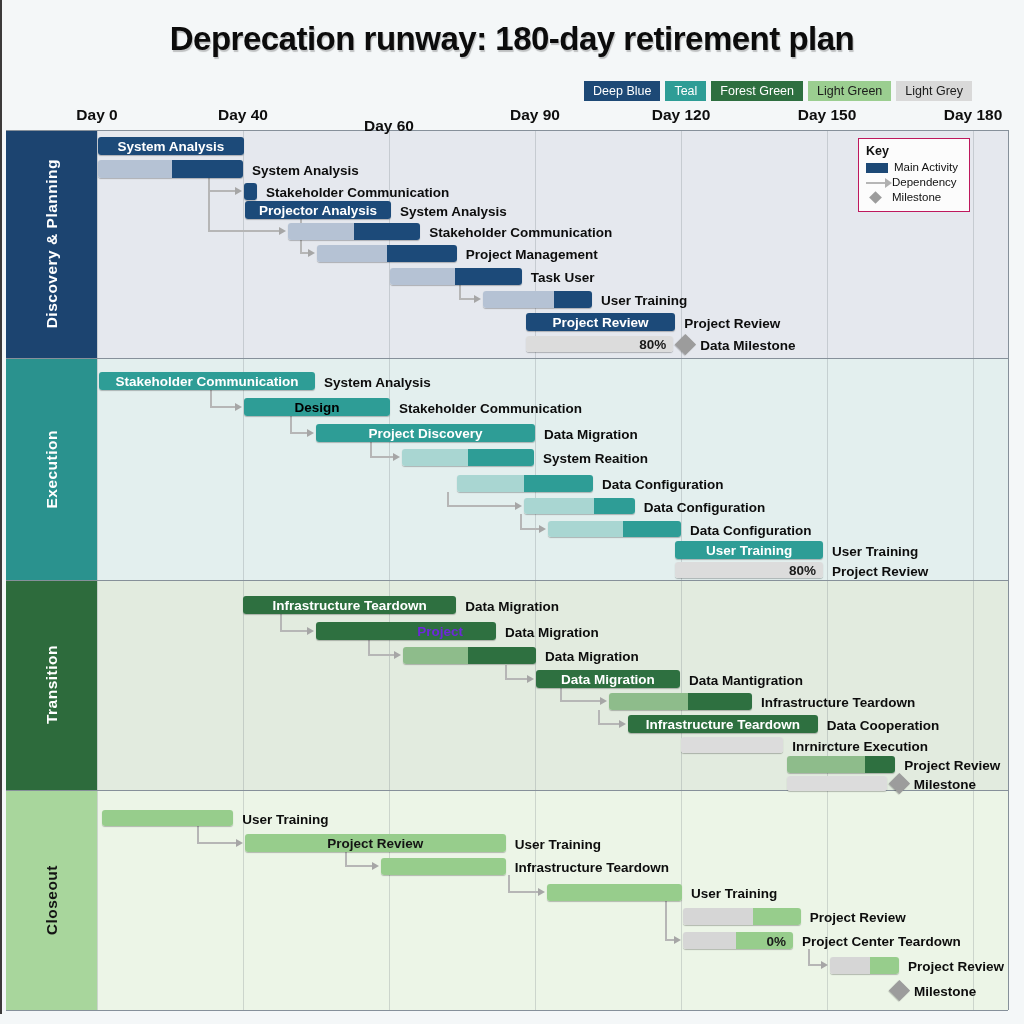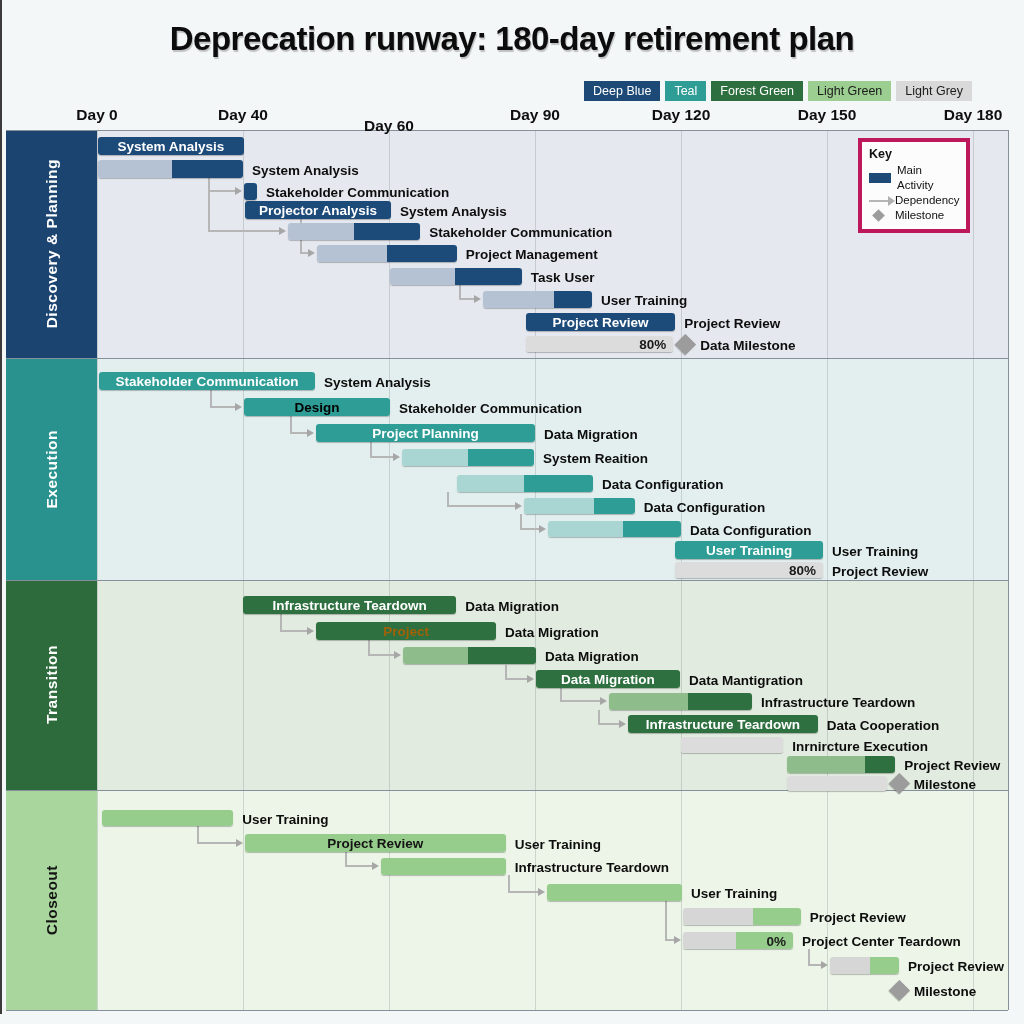--- a/index.html
+++ b/index.html
@@ -32,21 +32,21 @@
   .bar-label{position:absolute;left:0;top:0;width:100%;height:100%;display:flex;align-items:center;justify-content:center;
        font-size:13.5px;font-weight:600;white-space:nowrap;}
   .pct{position:absolute;font-size:13.5px;font-weight:600;white-space:nowrap;}
   .right-label{position:absolute;font-size:13.5px;font-weight:600;color:#0d0d0d;white-space:nowrap;transform:translateY(-50%);}
   .diamond{position:absolute;background:#9c9c9c;transform:rotate(45deg);box-shadow:0 1px 1px rgba(0,0,0,0.25);}
   .dep-v{position:absolute;width:2px;background:#b6b6b6;}
   .dep-h{position:absolute;height:2px;background:#b6b6b6;}
   .dep-a{position:absolute;width:0;height:0;border-left:7px solid #a6a6a6;border-top:4.5px solid transparent;border-bottom:4.5px solid transparent;}
   .keybox{
     position:absolute;left:858px;top:138px;width:112px;padding:5px 7px 6px 7px;
-    background:#fcfcfc;border:4px solid #be185d;box-sizing:border-box;
+    background:#fcfcfc;border:1px solid #be185d;box-sizing:border-box;
   }
   .key-title{font-size:12.5px;font-weight:bold;margin-bottom:2px;}
   .key-row{display:flex;align-items:center;gap:6px;font-size:11.5px;line-height:15px;}
   .key-swatch{width:22px;height:10px;background:#1d4976;flex:0 0 auto;}
   .key-arrow{width:20px;height:2px;background:#b6b6b6;position:relative;flex:0 0 auto;}
   .key-arrow::after{content:"";position:absolute;right:-6px;top:-4px;border-left:7px solid #b0b0b0;border-top:5px solid transparent;border-bottom:5px solid transparent;}
   .key-diamond{width:9px;height:9px;background:#9c9c9c;transform:rotate(45deg);margin:0 6px 0 5px;flex:0 0 auto;}
 </style>
 </head>
 <body>
@@ -194,21 +194,21 @@
       <div class="bar-label" style="color: rgb(255, 255, 255);">Stakeholder Communication</div>
     </div>
     <div class="right-label" style="left: 324.027px; top: 381.5px;">System Analysis</div>
     <div class="bar" style="left: 243.973px; top: 398px; width: 146px; height: 18px;">
       <div class="seg" style="width: 146px; background: rgb(46, 157, 150);"></div>
       <div class="bar-label" style="color: #000000;">Design</div>
     </div>
     <div class="right-label" style="left: 398.973px; top: 407.5px;">Stakeholder Communication</div>
     <div class="bar" style="left: 316px; top: 424px; width: 219px; height: 18px;">
       <div class="seg" style="width: 219px; background: rgb(46, 157, 150);"></div>
-      <div class="bar-label" style="color: rgb(255, 255, 255);">Project Planning</div>
+      <div class="bar-label" style="color: rgb(255, 255, 255);">Project Discovery</div>
     </div>
     <div class="right-label" style="left: 544px; top: 433.5px;">Data Migration</div>
     <div class="bar" style="left: 402.14px; top: 449px; width: 131.887px; height: 17px;">
       <div class="seg" style="width: 65.7px; background: rgb(169, 214, 210);"></div>
       <div class="seg" style="width: 66.1867px; background: rgb(46, 157, 150);"></div>
     </div>
     <div class="right-label" style="left: 543.027px; top: 458px;">System Reaition</div>
     <div class="bar" style="left: 457.133px; top: 475px; width: 135.78px; height: 17px;">
       <div class="seg" style="width: 66.6733px; background: rgb(169, 214, 210);"></div>
       <div class="seg" style="width: 69.1067px; background: rgb(46, 157, 150);"></div>
@@ -234,21 +234,21 @@
     </div>
     <div class="pct" style="top: 570px; color: rgb(26, 26, 26); transform: translateY(-50%); left: 0px; white-space: nowrap; width: 816.107px; text-align: right;">80%</div>
     <div class="right-label" style="left: 832.107px; top: 570.5px;">Project Review</div>
     <div class="bar" style="left: 243px; top: 596px; width: 213.16px; height: 18px;">
       <div class="seg" style="width: 213.16px; background: rgb(46, 112, 64);"></div>
       <div class="bar-label" style="color: rgb(255, 255, 255);">Infrastructure Teardown</div>
     </div>
     <div class="right-label" style="left: 465.16px; top: 605.5px;">Data Migration</div>
     <div class="bar" style="left: 316px; top: 622px; width: 180.067px; height: 18px;">
       <div class="seg" style="width: 180.067px; background: rgb(46, 112, 64);"></div>
-      <div class="bar-label" style="color: #a16207;">Project</div>
+      <div class="bar-label" style="color: #6d28d9; padding-left: 34px;">Project</div>
     </div>
     <div class="right-label" style="left: 505.067px; top: 631.5px;">Data Migration</div>
     <div class="bar" style="left: 403.113px; top: 647px; width: 132.86px; height: 17px;">
       <div class="seg" style="width: 64.7267px; background: rgb(142, 188, 139);"></div>
       <div class="seg" style="width: 68.1333px; background: rgb(46, 112, 64);"></div>
     </div>
     <div class="right-label" style="left: 544.973px; top: 656px;">Data Migration</div>
     <div class="bar" style="left: 535.973px; top: 670px; width: 144.053px; height: 18px;">
       <div class="seg" style="width: 144.053px; background: rgb(46, 112, 64);"></div>
       <div class="bar-label" style="color: rgb(255, 255, 255);">Data Migration</div>

